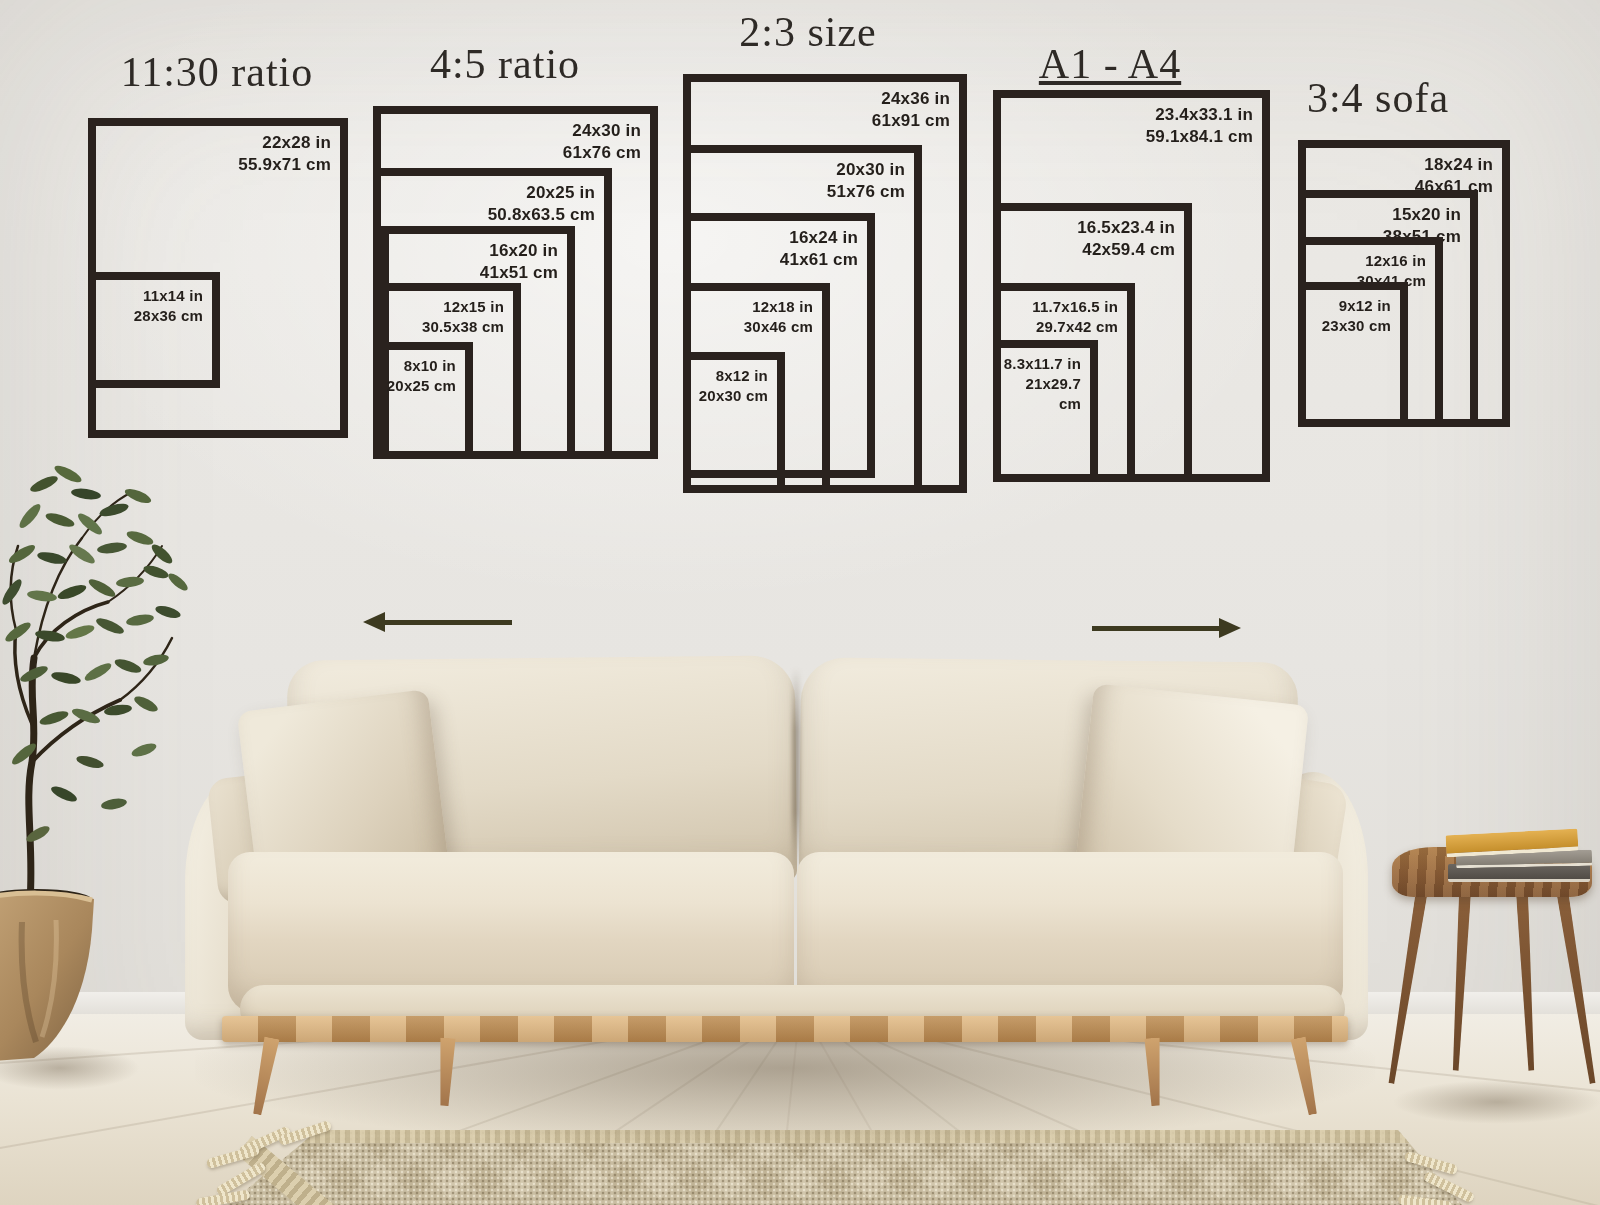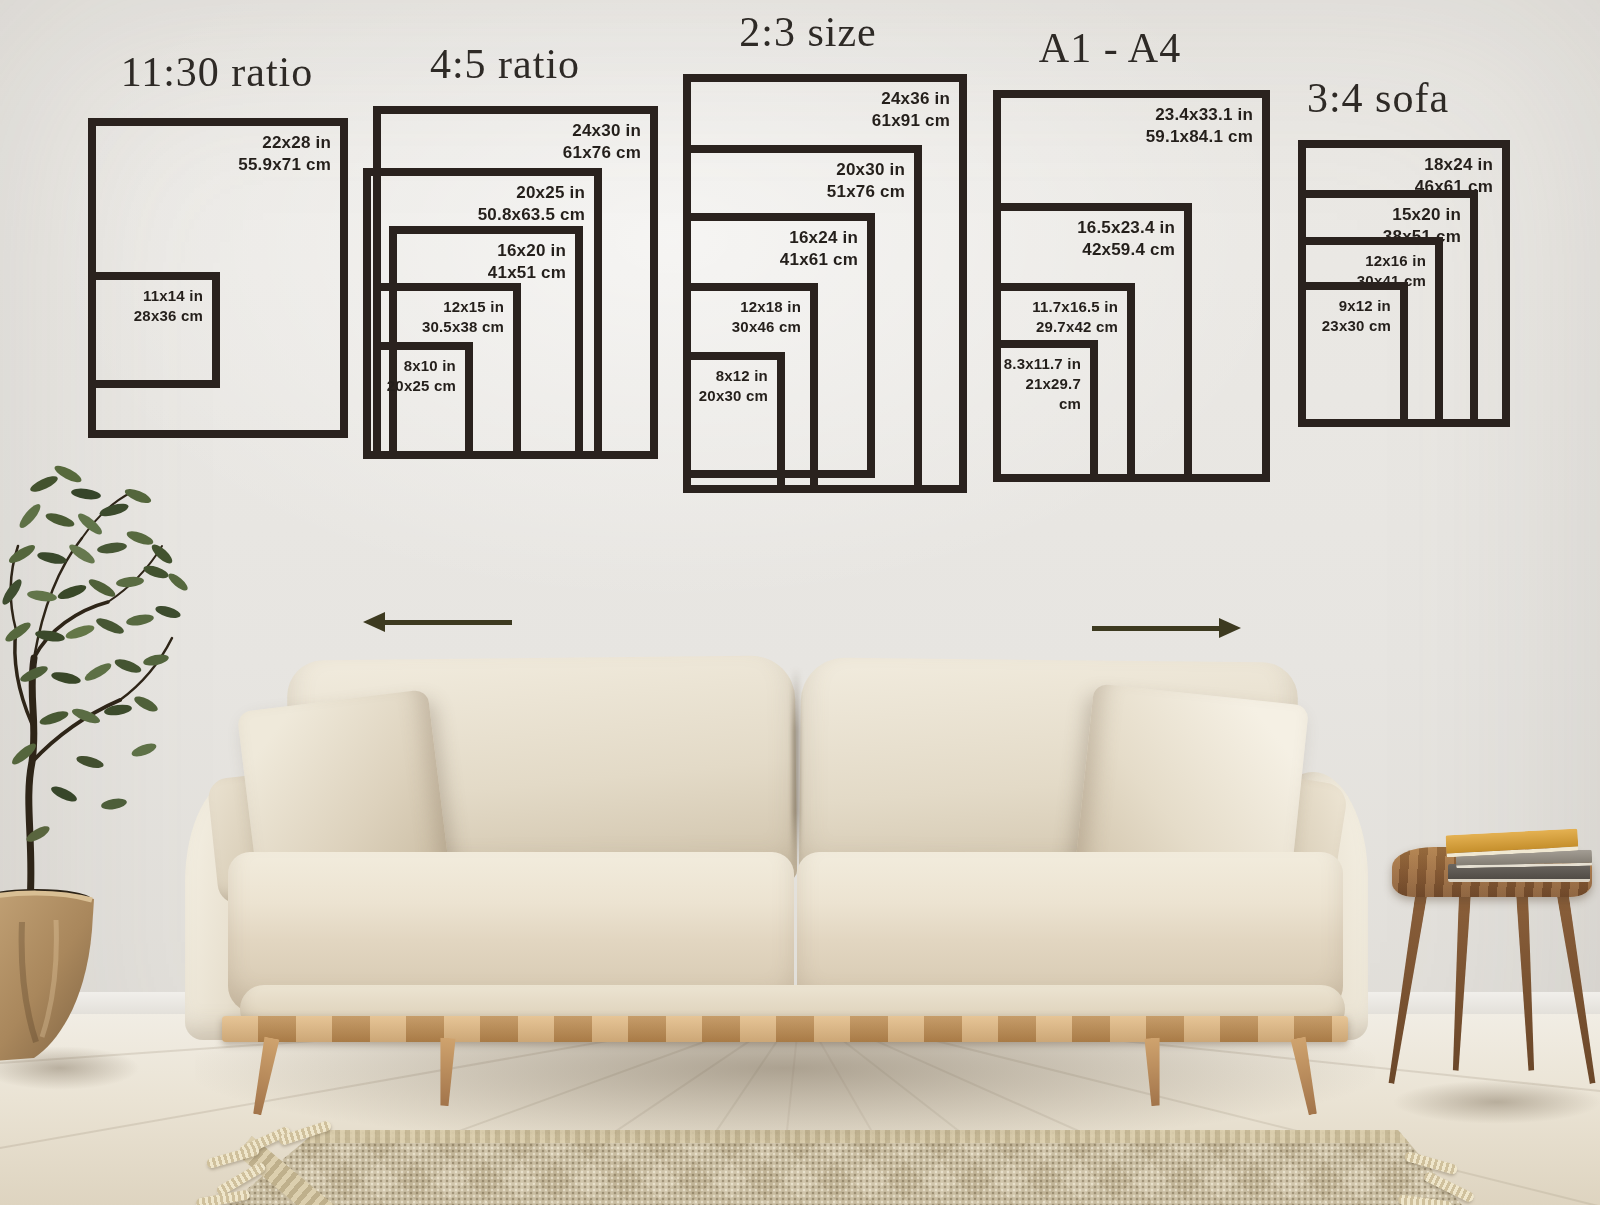--- a/index.html
+++ b/index.html
@@ -124,27 +124,27 @@
         </div>
     </div>
 
     <div class="gtitle" style="left:345px;top:40px;">4:5 ratio</div>
     <div class="frame" style="left:373px;top:106px;width:285px;height:353px;">
       <div class="flabel">
           <span>24x30 in</span>
           <span>61x76 cm</span>
         </div>
     </div>
-    <div class="frame" style="left:363px;top:168px;width:239px;height:291px;padding-left:48px;">
+    <div class="frame" style="left:373px;top:168px;width:239px;height:291px;padding-left:48px;">
       <div class="flabel">
           <span>20x25 in</span>
           <span>50.8x63.5 cm</span>
         </div>
     </div>
-    <div class="frame" style="left:389px;top:226px;width:194px;height:233px;">
+    <div class="frame" style="left:381px;top:226px;width:194px;height:233px;">
       <div class="flabel">
           <span>16x20 in</span>
           <span>41x51 cm</span>
         </div>
     </div>
     <div class="frame" style="left:373px;top:283px;width:148px;height:176px;">
       <div class="flabel small">
           <span>12x15 in</span>
           <span>30.5x38 cm</span>
         </div>
@@ -168,34 +168,34 @@
           <span>20x30 in</span>
           <span>51x76 cm</span>
         </div>
     </div>
     <div class="frame" style="left:683px;top:213px;width:192px;height:265px;">
       <div class="flabel">
           <span>16x24 in</span>
           <span>41x61 cm</span>
         </div>
     </div>
-    <div class="frame" style="left:683px;top:283px;width:135px;height:210px;">
+    <div class="frame" style="left:683px;top:283px;width:147px;height:210px;">
       <div class="flabel small">
           <span>12x18 in</span>
           <span>30x46 cm</span>
         </div>
     </div>
     <div class="frame" style="left:683px;top:352px;width:102px;height:141px;">
       <div class="flabel small">
           <span>8x12 in</span>
           <span>20x30 cm</span>
         </div>
     </div>
 
-    <div class="gtitle" style="left:950px;top:24px;">A1 - A4</div>
+    <div class="gtitle" style="left:950px;top:40px;text-decoration:underline;">A1 - A4</div>
     <div class="frame" style="left:993px;top:90px;width:277px;height:392px;">
       <div class="flabel">
           <span>23.4x33.1 in</span>
           <span>59.1x84.1 cm</span>
         </div>
     </div>
     <div class="frame" style="left:993px;top:203px;width:199px;height:279px;">
       <div class="flabel">
           <span>16.5x23.4 in</span>
           <span>42x59.4 cm</span>

